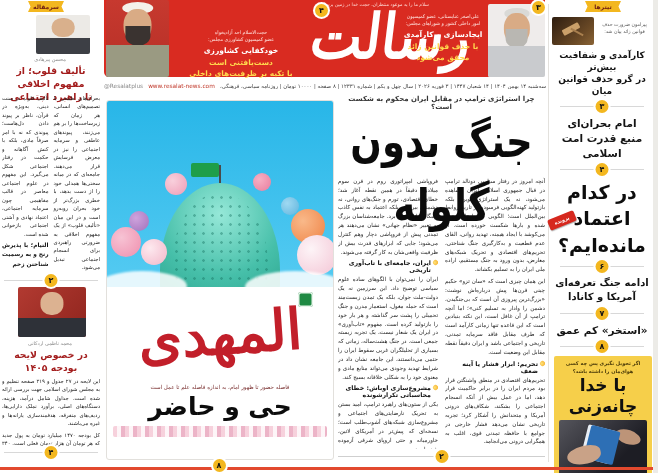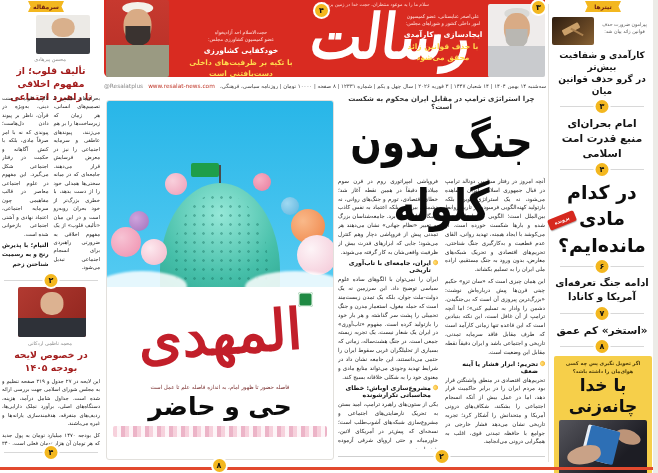--- a/index.html
+++ b/index.html
@@ -134,22 +134,22 @@
     <div class="mh-photo mh-photo-l">
       <div class="turban"></div>
       <div class="face"></div>
       <div class="beard"></div>
       <div class="body1"></div>
     </div>
     <div class="mh-quote" style="left:68px;top:29px;width:138px;">
       <div class="k">حجت‌الاسلام احد آزادیخواه</div>
       <div class="k">عضو کمیسیون کشاورزی مجلس:</div>
       <div class="t1">خودکفایی کشاورزی</div>
+      <div class="t2">دست‌یافتنی است</div>
       <div class="t2">با تکیه بر ظرفیت‌های داخلی</div>
-      <div class="t2">دست‌یافتنی است</div>
     </div>
     <div class="badge abs" style="left:211px;top:4px;">۴</div>
 
     <div class="mh-photo mh-photo-r">
       <div class="hairw"></div>
       <div class="face"></div>
       <div class="beard"></div>
       <div class="body1"></div>
     </div>
     <div class="mh-quote" style="left:296px;top:13px;width:86px;">
@@ -188,21 +188,21 @@
 
       <div class="sb-h2">امام بحران‌ای</div>
       <div class="sb-h2">منبع قدرت امت اسلامی</div>
       <div class="sb-div">
         <div class="badge">۴</div>
       </div>
 
       <div class="sb-big">
         <div class="ribbon">پرونده</div>
         <div>در کدام</div>
-        <div>مادی</div>
+        <div>اعتماد</div>
         <div>مانده‌ایم؟</div>
       </div>
       <div class="sb-div">
         <div class="badge">۶</div>
       </div>
 
       <div class="sb-h2" style="font-size:10px;">ادامه جنگ تعرفه‌ای</div>
       <div class="sb-h2" style="font-size:10px;">آمریکا و کانادا</div>
       <div class="sb-div">
         <div class="badge">۷</div>

